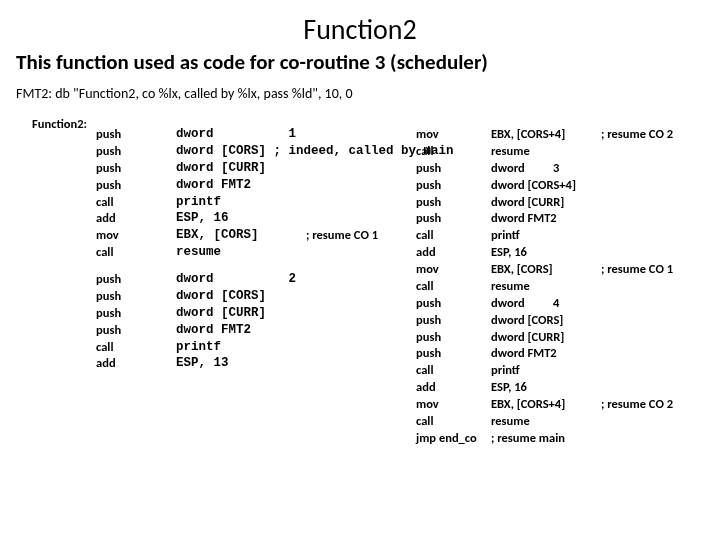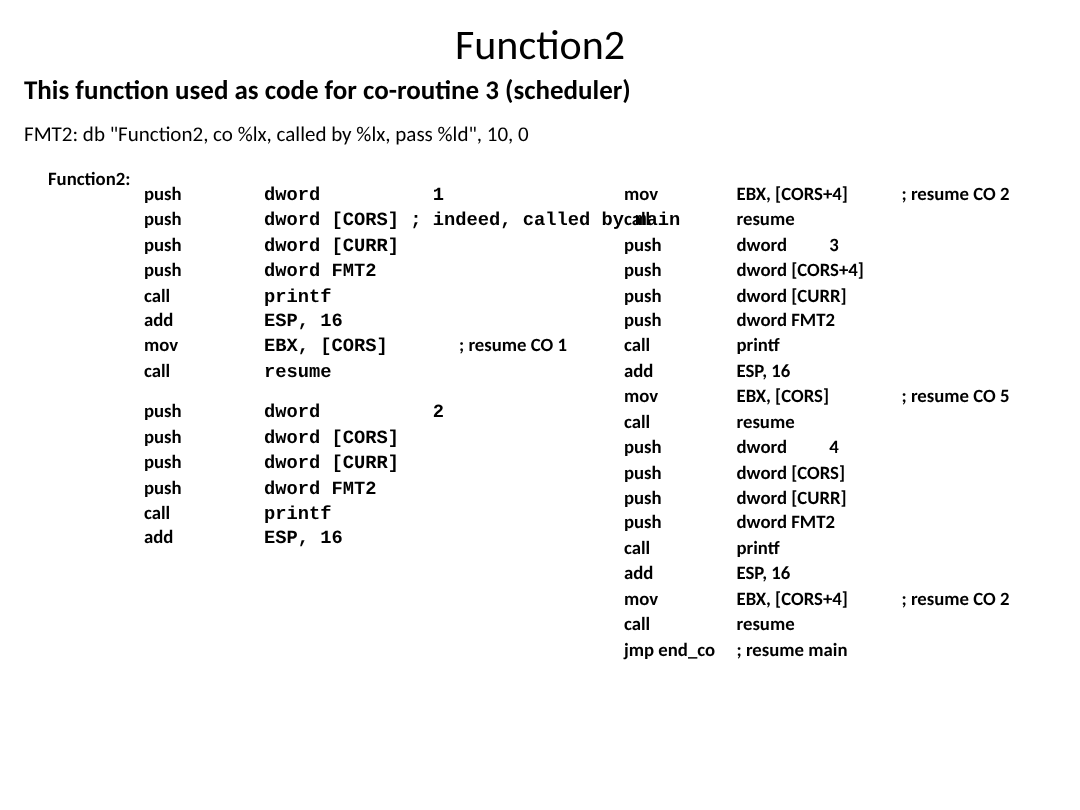--- a/index.html
+++ b/index.html
@@ -19,21 +19,21 @@
     box-sizing: border-box;
     padding: 8px 16px;
   }
   .title {
     font-size: 28px;
     font-weight: 400;
     text-align: center;
     margin: 4px 0 2px 0;
   }
   .subtitle {
-    font-size: 18px;
+    font-size: 21px;
     font-weight: bold;
     margin: 0 0 10px 0;
   }
   .fmt {
     font-size: 14px;
     margin-bottom: 14px;
   }
   .code-area {
     position: relative;
     font-size: 12.5px;
@@ -99,21 +99,21 @@
 push
 push
 push
 call
 add</div>
     <div class="col colM block2">dword          2
 dword [CORS]
 dword [CURR]
 dword FMT2
 printf
-ESP, 16</div>
+ESP, 13</div>
 
     <div class="col colR1">mov
 call
 push
 push
 push
 push
 call
 add
 mov
@@ -147,21 +147,21 @@
 resume
 ; resume main</div>
     <div class="col colR3">; resume CO 2
 
 
 
 
 
 
 
-; resume CO 5
+; resume CO 1
 
 
 
 
 
 
 
 ; resume CO 2
 
 </div>

